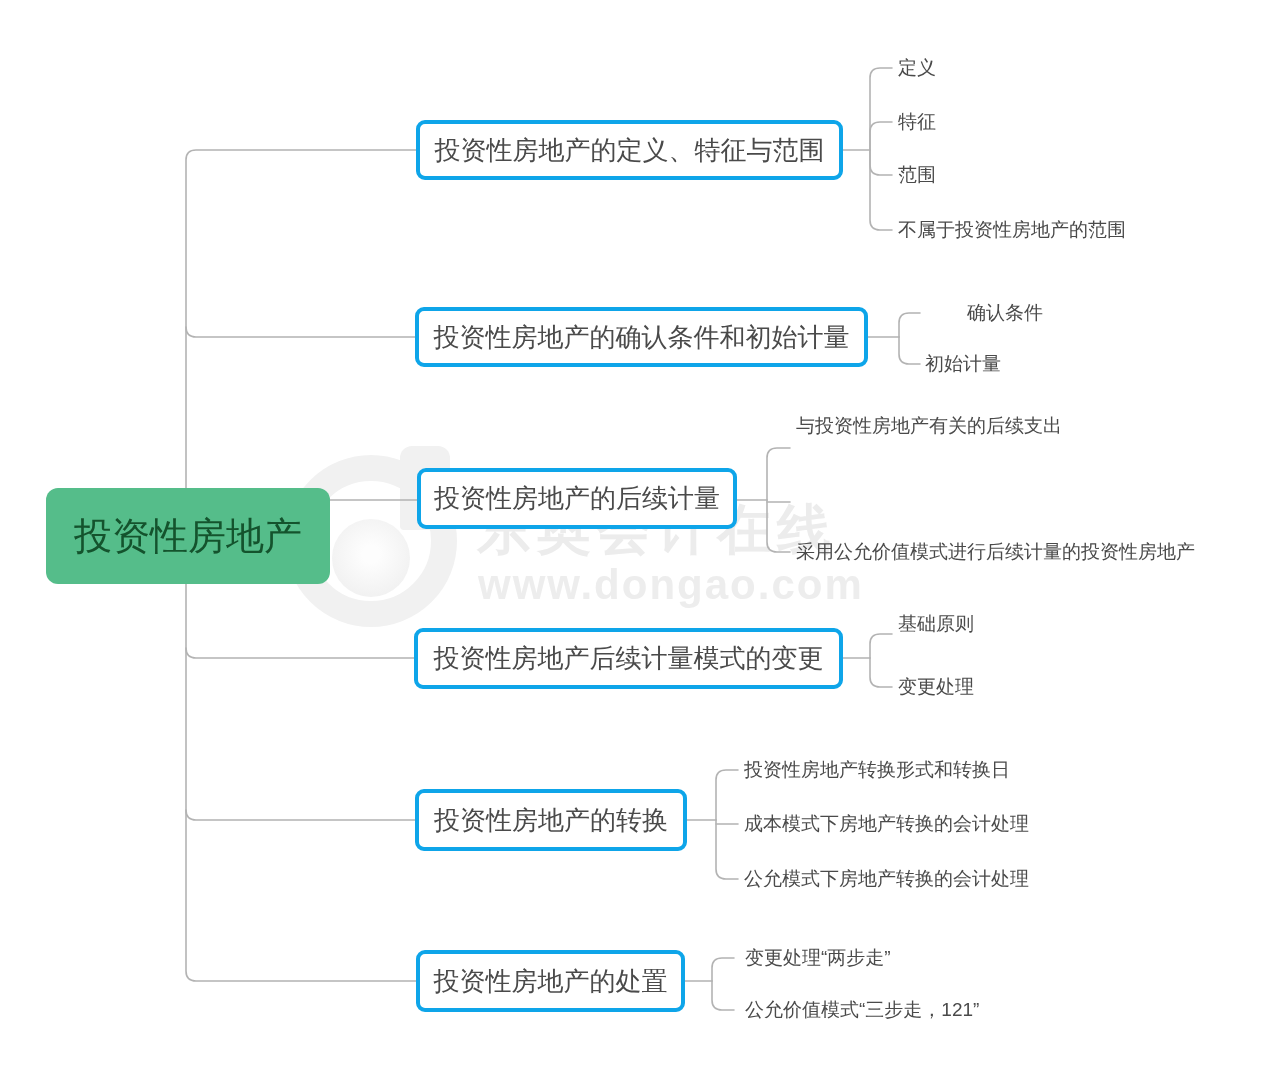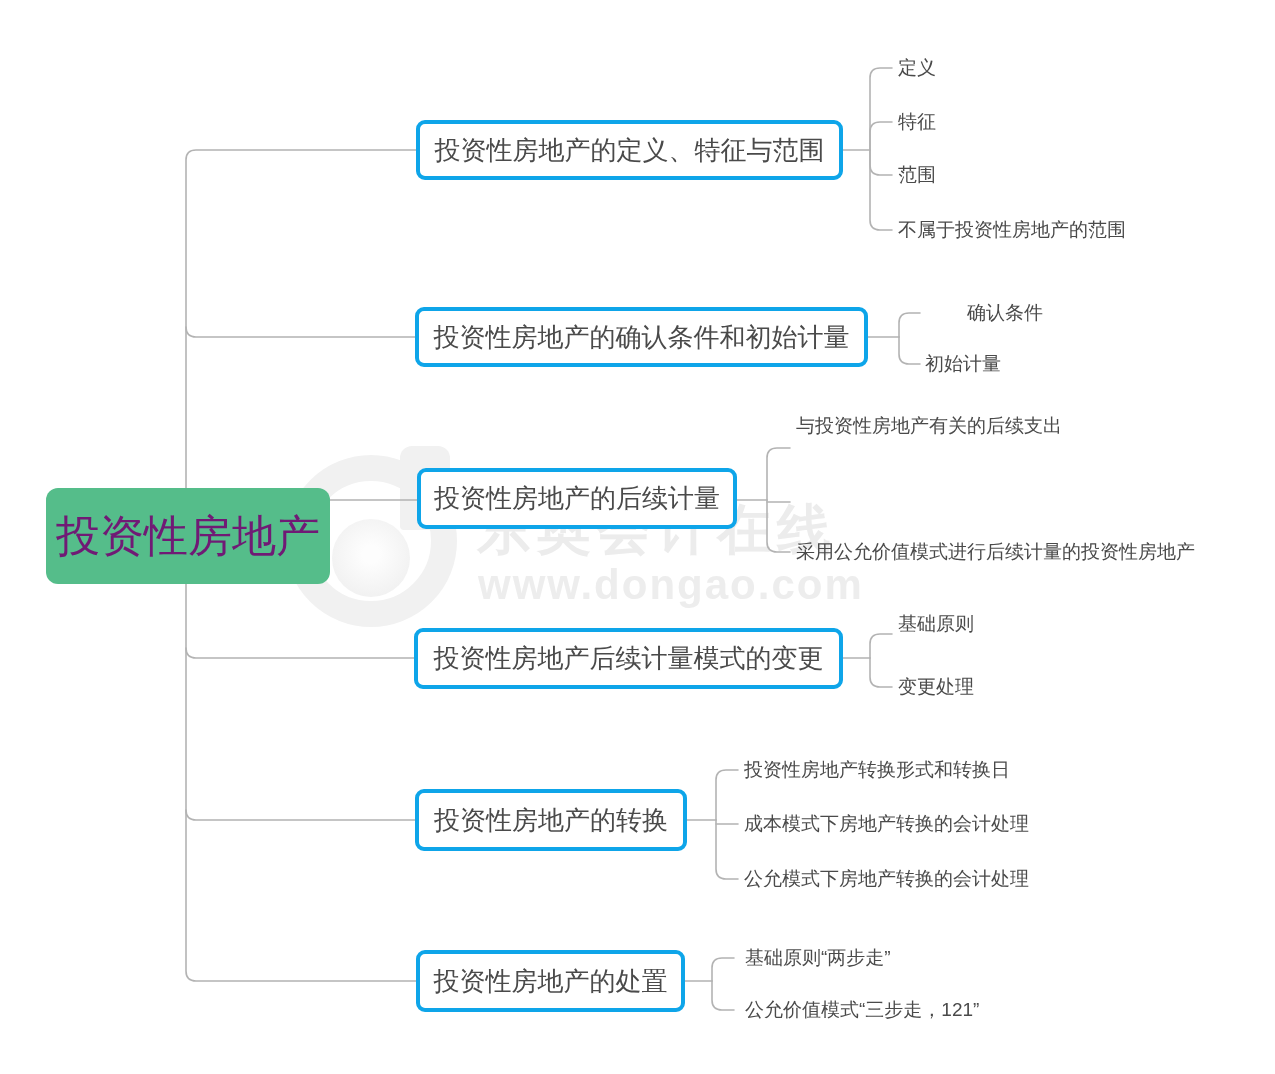--- a/index.html
+++ b/index.html
@@ -50,21 +50,21 @@
     box-sizing:border-box;
     display:flex;align-items:center;justify-content:center;
     font-size:26px;color:#4a4a4a;
     white-space:nowrap;
   }
   .root-node{
     position:absolute;z-index:2;
     background:#55bd8a;
     border-radius:12px;
     display:flex;align-items:center;justify-content:center;
-    font-size:44px;color:#701a75;
+    font-size:38px;color:#14532d;
     white-space:nowrap;
   }
   .leaf{
     position:absolute;z-index:2;
     transform:translateY(-50%);
     font-size:19px;color:#4a4a4a;
     white-space:nowrap;line-height:26px;
   }
 </style>
 </head>
@@ -135,16 +135,16 @@
   <div class="leaf" style="left:796px;top:426px;">与投资性房地产有关的后续支出</div>
   <div class="leaf" style="left:796px;top:552px;">采用公允价值模式进行后续计量的投资性房地产</div>
 
   <div class="leaf" style="left:898px;top:624px;">基础原则</div>
   <div class="leaf" style="left:898px;top:687px;">变更处理</div>
 
   <div class="leaf" style="left:744px;top:824px;">成本模式下房地产转换的会计处理</div>
   <div class="leaf" style="left:744px;top:770px;">投资性房地产转换形式和转换日</div>
   <div class="leaf" style="left:744px;top:879px;">公允模式下房地产转换的会计处理</div>
 
-  <div class="leaf" style="left:745px;top:958px;">基础原则“两步走”</div>
+  <div class="leaf" style="left:745px;top:958px;">变更处理“两步走”</div>
   <div class="leaf" style="left:745px;top:1010px;">公允价值模式“三步走，121”</div>
 
 </div>
 
 </body></html>

